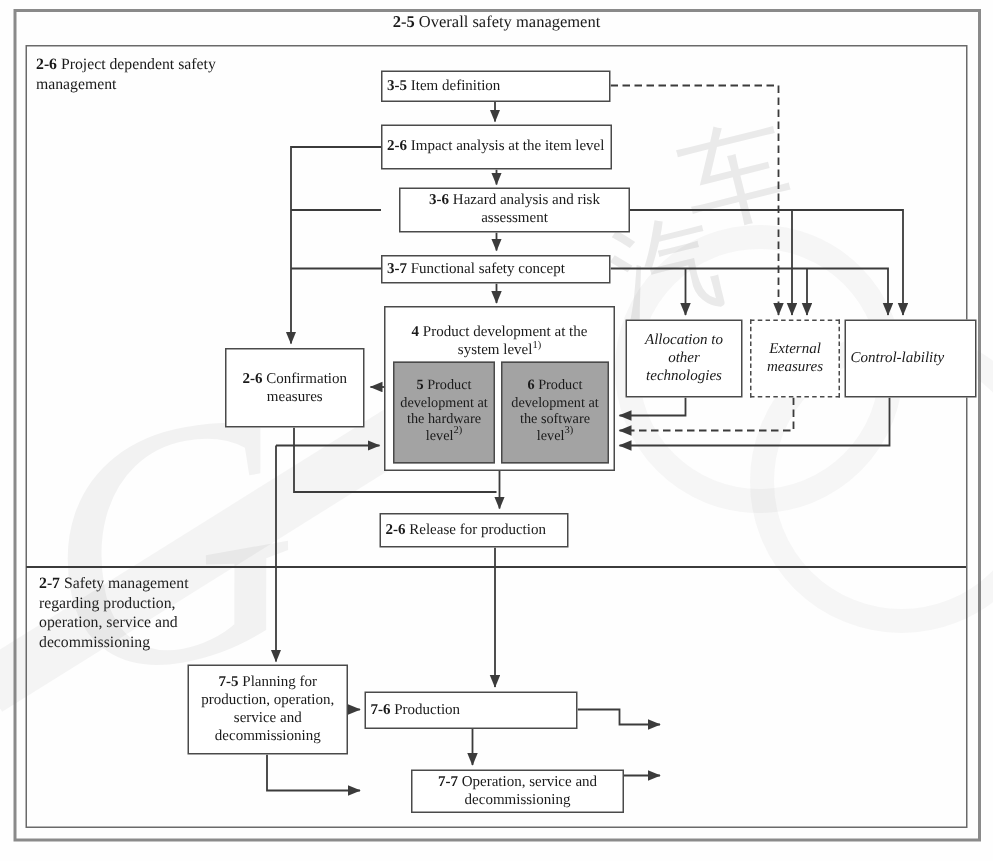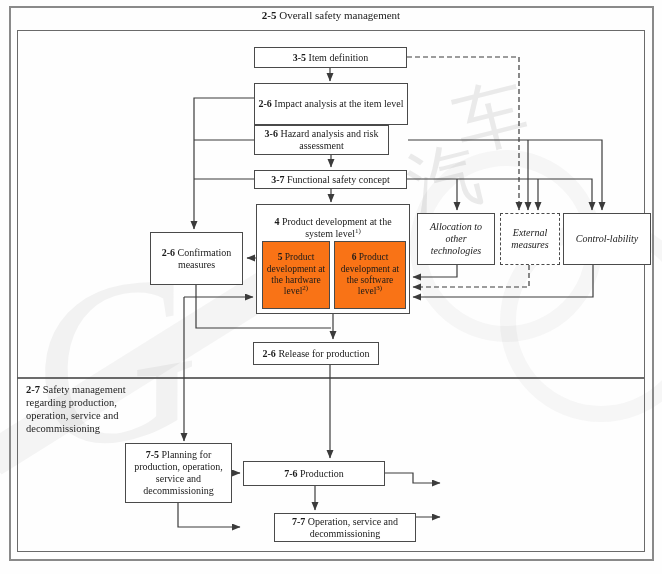--- a/index.html
+++ b/index.html
@@ -9,27 +9,27 @@
   .frame{position:absolute;box-sizing:border-box;border:2px solid #7a7a7a;background:transparent;}
   #outer-frame{left:9px;top:6px;width:645px;height:555px;border-color:#8a8a8a;}
   #inner-frame{left:17px;top:30px;width:628px;height:522px;border:1.5px solid #6a6a6a;}
   #diagram-title{position:absolute;left:0;right:0;top:9px;text-align:center;font-size:11px;}
   .section-label{position:absolute;font-size:10.5px;line-height:1.25;}
   #label-2-6{left:24px;top:37px;width:138px;}
   #label-2-7{left:26px;top:383px;width:132px;}
   b{font-weight:bold;}
   
   .nb{position:absolute;box-sizing:border-box;background:#fff;border:1.4px solid #4a4a4a;
-      display:flex;align-items:center;justify-content:center;text-align:center;
+      display:flex;align-items:center;justify-content:flex-start;text-align:center;
       font-size:10px;line-height:1.18;padding:1px 3px;z-index:3;}
   .nb sup{font-size:7px;line-height:0;}
   .italic{font-style:italic;}
   .dashed{border-style:dashed;}
   #node-system-dev{align-items:flex-start;padding-top:11px;}
-  .subnb{position:absolute;box-sizing:border-box;background:#f97316;border:1.3px solid #4a4a4a;
+  .subnb{position:absolute;box-sizing:border-box;background:#a3a3a3;border:1.3px solid #4a4a4a;
       display:flex;align-items:center;justify-content:center;text-align:center;
       font-size:9.5px;line-height:1.2;padding:1px 2px;}
   #note{position:absolute;left:455px;top:478px;width:172px;text-align:center;
         font-size:10px;line-height:1.3;z-index:3;}
   
   #wires{position:absolute;left:0;top:0;z-index:2;}
   
   .wm{position:absolute;color:rgba(110,110,110,0.14);z-index:1;pointer-events:none;
       font-family:"DejaVu Sans", sans-serif;}
   #wm-cn-1{left:455px;top:70px;font-size:72px;transform:rotate(-14deg);}
@@ -56,20 +56,24 @@
   <span id="wm-swoosh"></span>
 
   <div class="frame" id="outer-frame"></div>
   <div class="frame" id="inner-frame"></div>
 
   <div id="diagram-title">
     <b>2-5</b>
     <span>Overall safety management</span>
   </div>
 
+  <div class="section-label" id="label-2-6">
+    <b>2-6</b>
+    <span>Project dependent safety management</span>
+  </div>
 
   <div class="section-label" id="label-2-7">
     <b>2-7</b>
     <span>Safety management regarding production, operation, service and decommissioning</span>
   </div>
 
   <svg id="wires" width="662" height="574">
     <defs>
       <marker id="ah" markerUnits="userSpaceOnUse" markerWidth="9" markerHeight="8" refX="8" refY="3.5" orient="auto">
         <path d="M0,0 L8.5,3.5 L0,7 z" fill="#3b3b3b"></path>
@@ -117,26 +121,26 @@
         <path d="M529 265 L529 287 L413 287" marker-end="url(#ah)"></path>
       </g>
     </g>
   </svg>
 
   <div class="nb" style="left:254px;top:47px;width:153px;height:21px;">
     <span><b>3-5</b>
     <span>Item definition</span></span>
   </div>
 
-  <div class="nb" style="left:254px;top:83px;width:154px;height:42px;">
+  <div class="nb" style="left:254px;top:83px;width:154px;height:30px;">
     <span><b>2-6</b>
     <span>Impact analysis at the item level</span></span>
   </div>
 
-  <div class="nb" style="left:254px;top:125px;width:135px;height:30px;">
+  <div class="nb" style="left:266px;top:125px;width:154px;height:30px;">
     <span><b>3-6</b>
     <span>Hazard analysis and risk assessment</span></span>
   </div>
 
   <div class="nb" style="left:254px;top:170px;width:153px;height:19px;">
     <span><b>3-7</b>
     <span>Functional safety concept</span></span>
   </div>
 
   <div class="nb" id="node-system-dev" style="left:256px;top:204px;width:154px;height:110px;">

